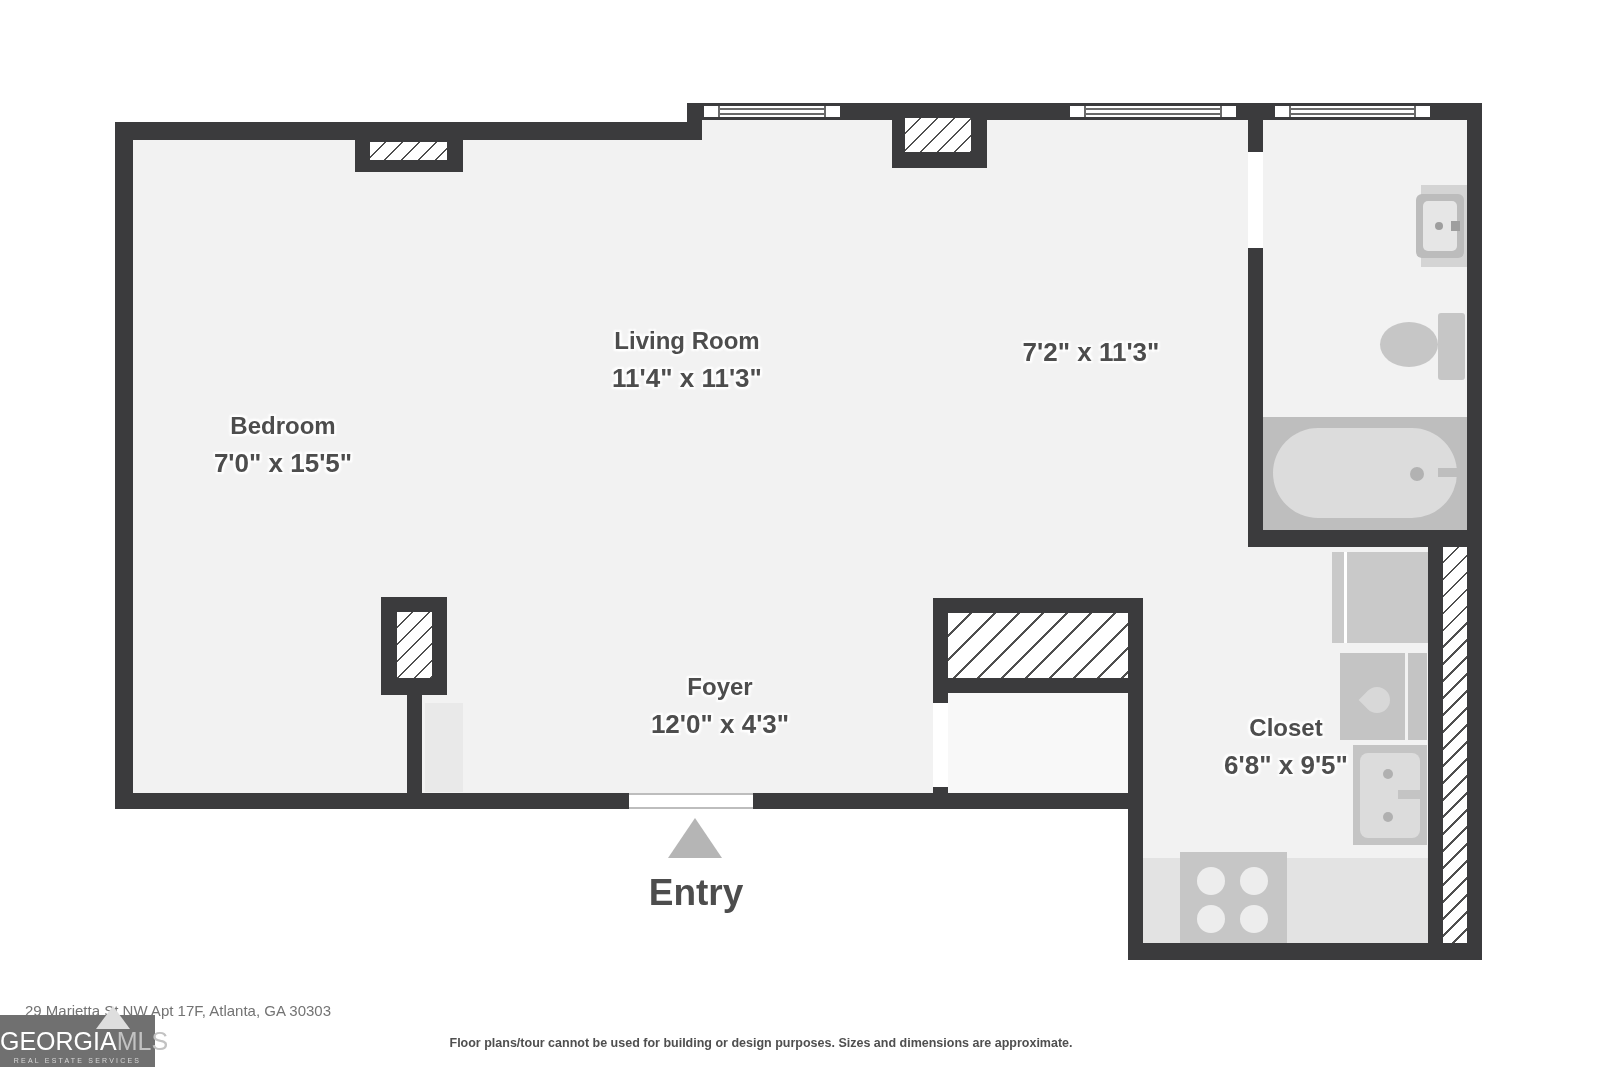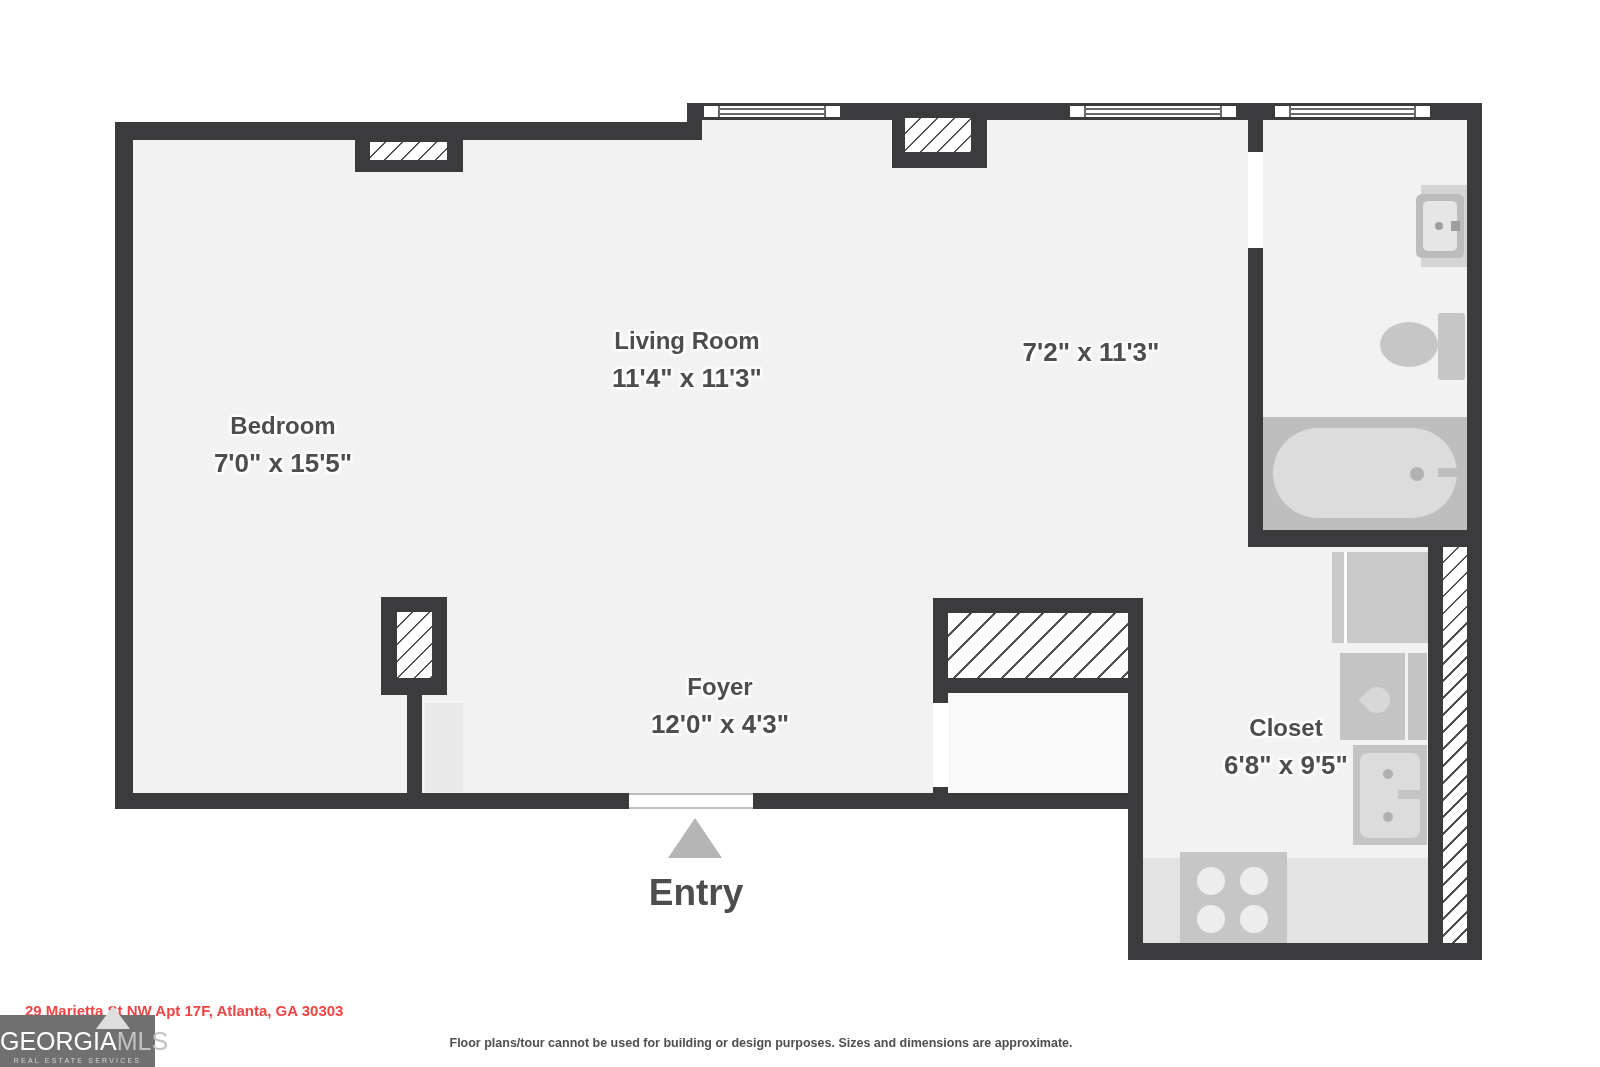--- a/index.html
+++ b/index.html
@@ -20,21 +20,21 @@
       color:#4d4d4d;font-weight:bold;white-space:nowrap;
       text-shadow:-2px -2px 2px #fff, 2px -2px 2px #fff, -2px 2px 2px #fff, 2px 2px 2px #fff, 0 0 6px #fff;}
   .room-name{font-size:24px;line-height:40px;}
   .room-dims{font-size:26px;line-height:34px;}
   .entry-label{position:absolute;transform:translateX(-50%);color:#4d4d4d;font-weight:bold;font-size:37px;}
   .entry-tri{position:absolute;width:0;height:0;
       border-left:27px solid transparent;border-right:27px solid transparent;
       border-bottom:40px solid #b5b5b5;}
   .round{border-radius:6px;}
   .circle{border-radius:50%;}
-  .address{position:absolute;left:25px;top:1002px;font-size:15px;font-weight:bold;color:#ef4444;white-space:nowrap;}
+  .address{position:absolute;left:25px;top:1002px;font-size:15px;font-weight:normal;color:#737373;white-space:nowrap;}
   .disclaimer{position:absolute;left:761px;top:1036px;transform:translateX(-50%);
       font-size:12.5px;font-weight:bold;color:#4f4f4f;white-space:nowrap;}
   .logo{position:absolute;left:0;top:1015px;width:155px;height:52px;background:#707070;}
   .logo .roof{position:absolute;left:96px;top:-9px;width:0;height:0;
       border-left:17px solid transparent;border-right:17px solid transparent;
       border-bottom:23px solid #dedede;}
   .logo .line1{position:absolute;left:0;right:0;top:13px;text-align:center;font-size:25px;line-height:26px;color:#ffffff;}
   .logo .mls{color:#c2c2c2;}
   .logo .line2{position:absolute;left:0;right:0;top:42px;text-align:center;font-size:7px;letter-spacing:2.2px;color:#d8d8d8;}
 </style>

